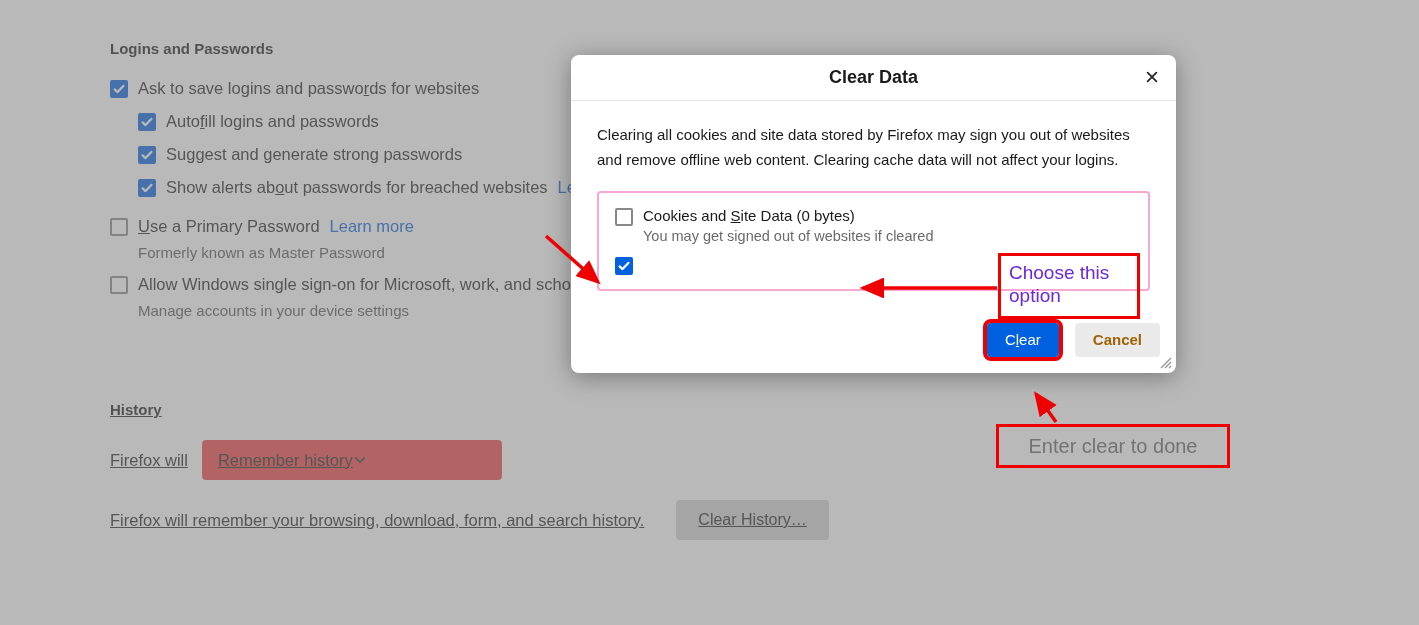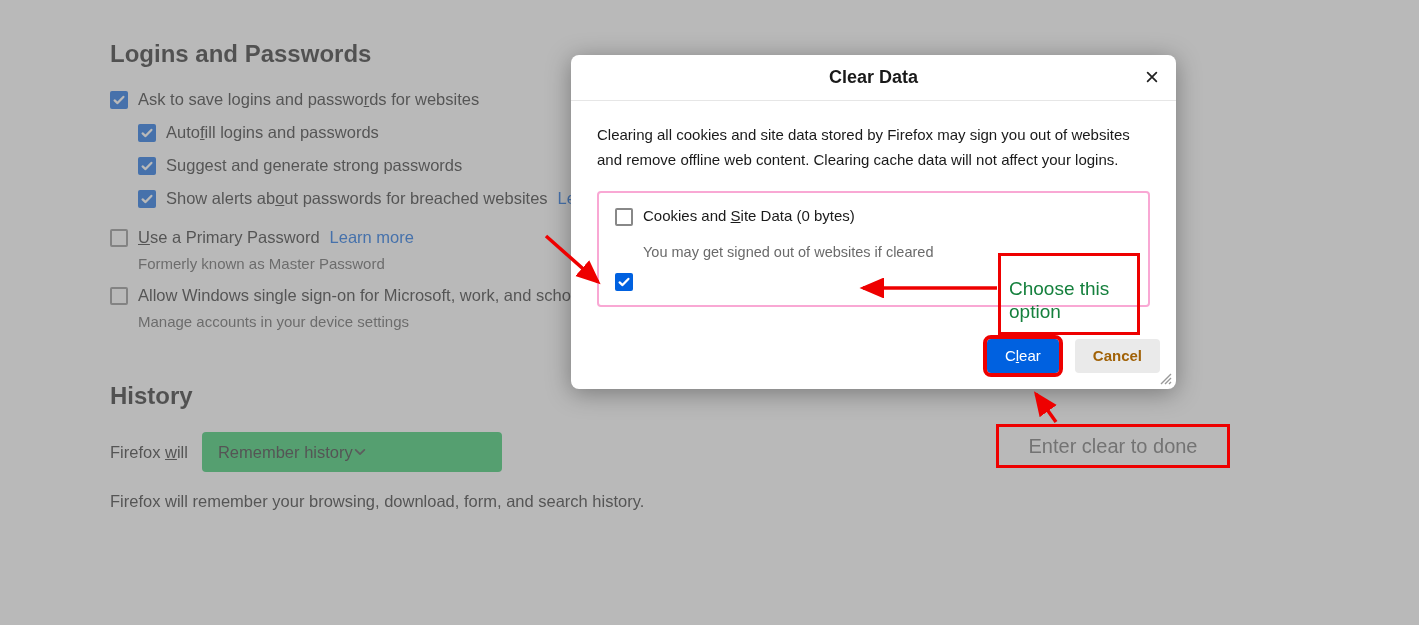--- a/index.html
+++ b/index.html
@@ -16,40 +16,40 @@
     background: rgba(128,128,128,0.55);
     z-index: 2;
     pointer-events: none;
   }
   .page {
     position: absolute; inset: 0;
     padding: 40px 0 0 110px;
     color: #222;
   }
   .section-heading {
-    font-size: 24px; font-weight: 600;
+    font-size: 15px; font-weight: 600;
     margin: 0 0 22px 0;
     color: #1a1a1a;
   }
   .row { display: flex; align-items: center; margin-bottom: 14px; font-size: 16.5px; }
   .sub { margin-left: 28px; }
   .check {
     width: 18px; height: 18px; border-radius: 2px;
     display: inline-flex; align-items: center; justify-content: center;
     margin-right: 10px; flex-shrink: 0;
   }
   .check.checked { background: #0061e0; }
   .check.unchecked { border: 2px solid #888; background: #fff; }
   .check.checked svg { width: 14px; height: 14px; }
   .learn { color: #0061e0; margin-left: 10px; }
   .note { color: #555; font-size: 15px; margin: -6px 0 14px 28px; }
-  .history-sec { margin-top: 52px; }
+  .history-sec { margin-top: 82px; text-decoration: underline; }
   .select-wrap {
     display: inline-flex; align-items: center; 
-    background: #22c55e; height: 40px; width: 300px;
+    background: #ef4444; height: 40px; width: 300px;
     padding: 0 16px; margin-left: 14px; border-radius: 4px;
   }
   .select-wrap svg { width: 14px; height: 14px; }
   .btn-gray {
     display: inline-flex; align-items: center; justify-content: center;
     background: #d2d2d3; height: 40px; padding: 0 22px; border-radius: 4px;
     font-size: 16px; margin-left: 32px;
   }
   u.ak { text-decoration: underline; }
 
@@ -77,39 +77,39 @@
     cursor: pointer;
   }
   .dlg-close svg { width: 14px; height: 14px; }
   .dlg-body { padding: 22px 26px 18px 26px; }
   .desc { line-height: 1.65; margin-bottom: 18px; }
   .opt-box { border: 2px solid #f9a8d4; border-radius: 4px; padding: 14px 16px 14px 16px; }
   .opt { display: flex; align-items: flex-start; margin-bottom: 12px; }
   .opt:last-child { margin-bottom: 0; }
   .opt .check { margin-top: 1px; }
   .opt-main { display: flex; flex-direction: column; }
-  .opt-sub { color: #6a6a6a; margin-top: 20px; font-size: 14.5px; }
+  .opt-sub { color: #6a6a6a; margin-top: 4px; font-size: 14.5px; }
   .dlg-actions {
     display: flex; justify-content: flex-end; gap: 16px;
     padding: 14px 16px 16px 16px;
   }
   .btn {
     height: 34px; padding: 0 18px; border-radius: 4px;
     display: inline-flex; align-items: center; justify-content: flex-end;
     font-size: 15px; cursor: pointer;
   }
   .btn-primary { background: #0061e0; color: #fff; outline: 4px solid #e00; outline-offset: 0; }
   .btn-secondary { background: #eaeaea; color: #a16207; font-weight: bold; }
 
   
   .anno { position: absolute; z-index: 10; pointer-events: none; }
   .call1 {
     left: 998px; top: 253px; width: 142px;
-    border: 3px solid #e00; padding: 22px 8px 8px 8px;
-    color: #15803d; font-size: 19px; line-height: 1.2; background: transparent;
+    border: 3px solid #e00; padding: 6px 8px 8px 8px;
+    color: #6d28d9; font-size: 19px; line-height: 1.2; background: transparent;
   }
   .call2 {
     left: 996px; top: 424px; width: 234px; height: 44px;
     border: 3px solid #e00; display:flex; align-items:center; justify-content:center;
     color: #737373; font-size: 20px;
   }
   .arrow-svg { position: absolute; z-index: 9; pointer-events: none; }
   .resize-grip {
     position:absolute; right:3px; bottom:3px; width:14px; height:14px;
   }
@@ -177,20 +177,23 @@
       <span>Firefox <u class="ak">w</u>ill</span>
       <span class="select-wrap">
         <span>Remember history</span>
         <svg viewBox="0 0 16 16">
             <path d="M3 5.5 L8 10.5 L13 5.5" stroke="#333" stroke-width="2" fill="none" stroke-linecap="round" stroke-linejoin="round"></path>
           </svg>
       </span>
     </div>
     <div class="row" style="margin-top:20px">
       <span>Firefox will remember your browsing, download, form, and search history.</span>
+      <span class="btn-gray">
+        <span>Clear Hi<u class="ak">s</u>tory…</span>
+      </span>
     </div>
   </div>
 </div>
 
 <div class="overlay"></div>
 
 <div class="dialog">
   <div class="dlg-header">
     <span>Clear Data</span>
     <span class="dlg-close">

